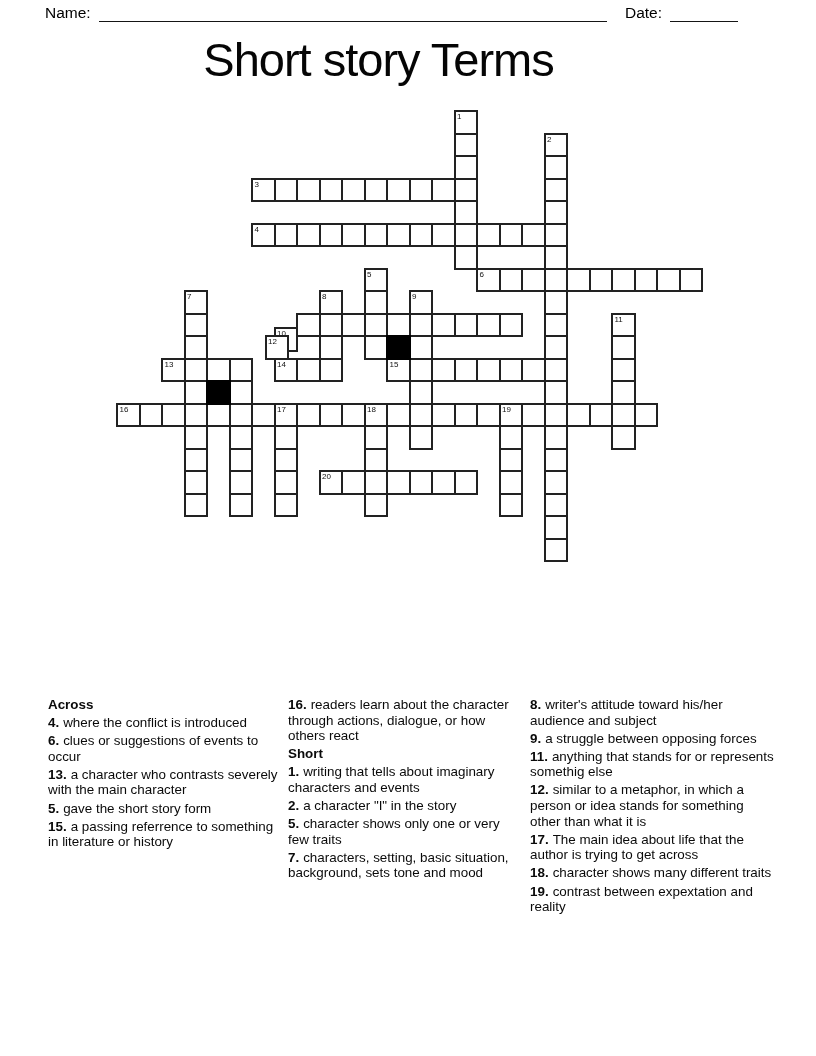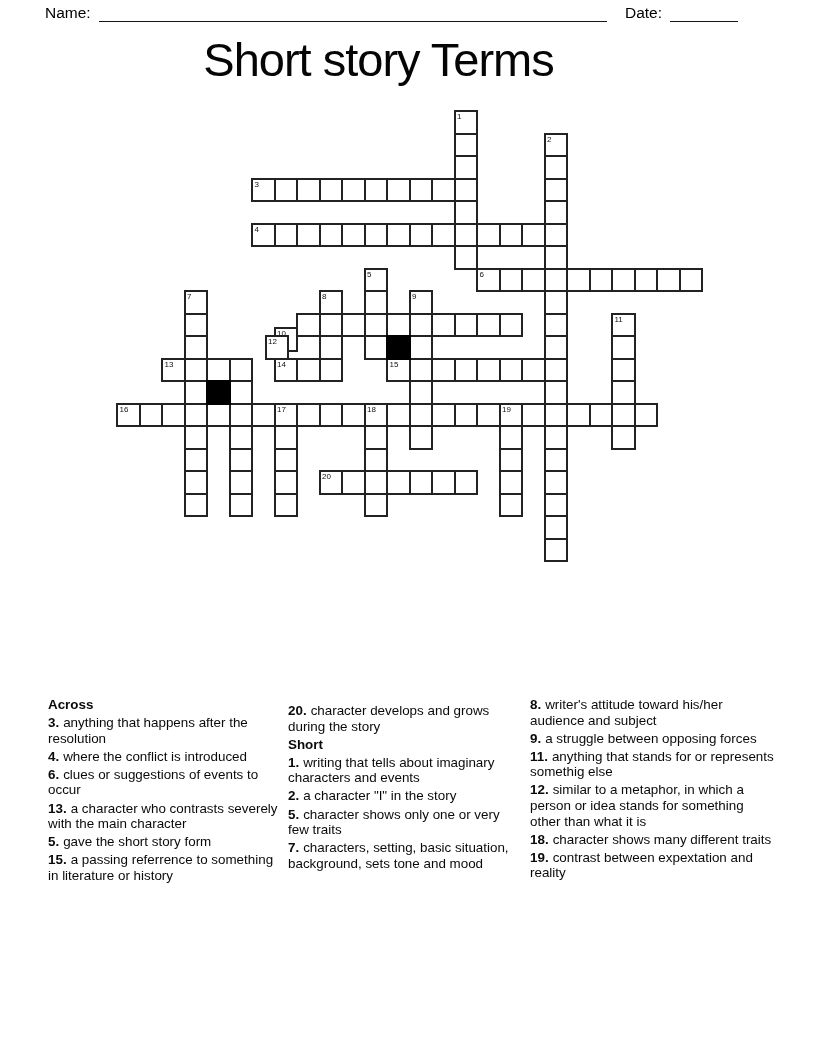--- a/index.html
+++ b/index.html
@@ -242,35 +242,35 @@
     <div class="cell" style="left: 270px; top: 360px;"></div>
     <div class="cell" style="left: 292.5px; top: 360px;"></div>
     <div class="cell" style="left: 315px; top: 360px;"></div>
     <div class="cell" style="left: 337.5px; top: 360px;"></div>
     <div class="cell black" style="left: 270px; top: 225px;"></div>
     <div class="cell black" style="left: 90px; top: 270px;"></div>
   </div>
 
 <div id="clue-col-0" class="clue-col">
     <div class="clue-header">Across</div>
-    <div class="clue"><span class="clue-num">3.</span><span class="clue-text">anything that happens after the resolution</span></div>
     <div class="clue"><span class="clue-num">4.</span><span class="clue-text">where the conflict is introduced</span></div>
     <div class="clue"><span class="clue-num">6.</span><span class="clue-text">clues or suggestions of events to occur</span></div>
     <div class="clue"><span class="clue-num">13.</span><span class="clue-text">a character who contrasts severely with the main character</span></div>
     <div class="clue"><span class="clue-num">5.</span><span class="clue-text">gave the short story form</span></div>
     <div class="clue"><span class="clue-num">15.</span><span class="clue-text">a passing referrence to something in literature or history</span></div>
   </div>
 <div id="clue-col-1" class="clue-col">
-    <div class="clue spaced"><span class="clue-num">20.</span><span class="clue-text">character develops and grows during the story</span></div>
+    <div class="clue"><span class="clue-num">16.</span><span class="clue-text">readers learn about the character through actions, dialogue, or how others react</span></div>
     <div class="clue-header">Short</div>
     <div class="clue"><span class="clue-num">1.</span><span class="clue-text">writing that tells about imaginary characters and events</span></div>
     <div class="clue"><span class="clue-num">2.</span><span class="clue-text">a character "I" in the story</span></div>
     <div class="clue"><span class="clue-num">5.</span><span class="clue-text">character shows only one or very few traits</span></div>
     <div class="clue"><span class="clue-num">7.</span><span class="clue-text">characters, setting, basic situation, background, sets tone and mood</span></div>
   </div>
 <div id="clue-col-2" class="clue-col">
     <div class="clue"><span class="clue-num">8.</span><span class="clue-text">writer's attitude toward his/her audience and subject</span></div>
     <div class="clue"><span class="clue-num">9.</span><span class="clue-text">a struggle between opposing forces</span></div>
     <div class="clue"><span class="clue-num">11.</span><span class="clue-text">anything that stands for or represents somethig else</span></div>
     <div class="clue"><span class="clue-num">12.</span><span class="clue-text">similar to a metaphor, in which a person or idea stands for something other than what it is</span></div>
+    <div class="clue"><span class="clue-num">17.</span><span class="clue-text">The main idea about life that the author is trying to get across</span></div>
     <div class="clue"><span class="clue-num">18.</span><span class="clue-text">character shows many different traits</span></div>
     <div class="clue"><span class="clue-num">19.</span><span class="clue-text">contrast between expextation and reality</span></div>
   </div>
 
 </body></html>

